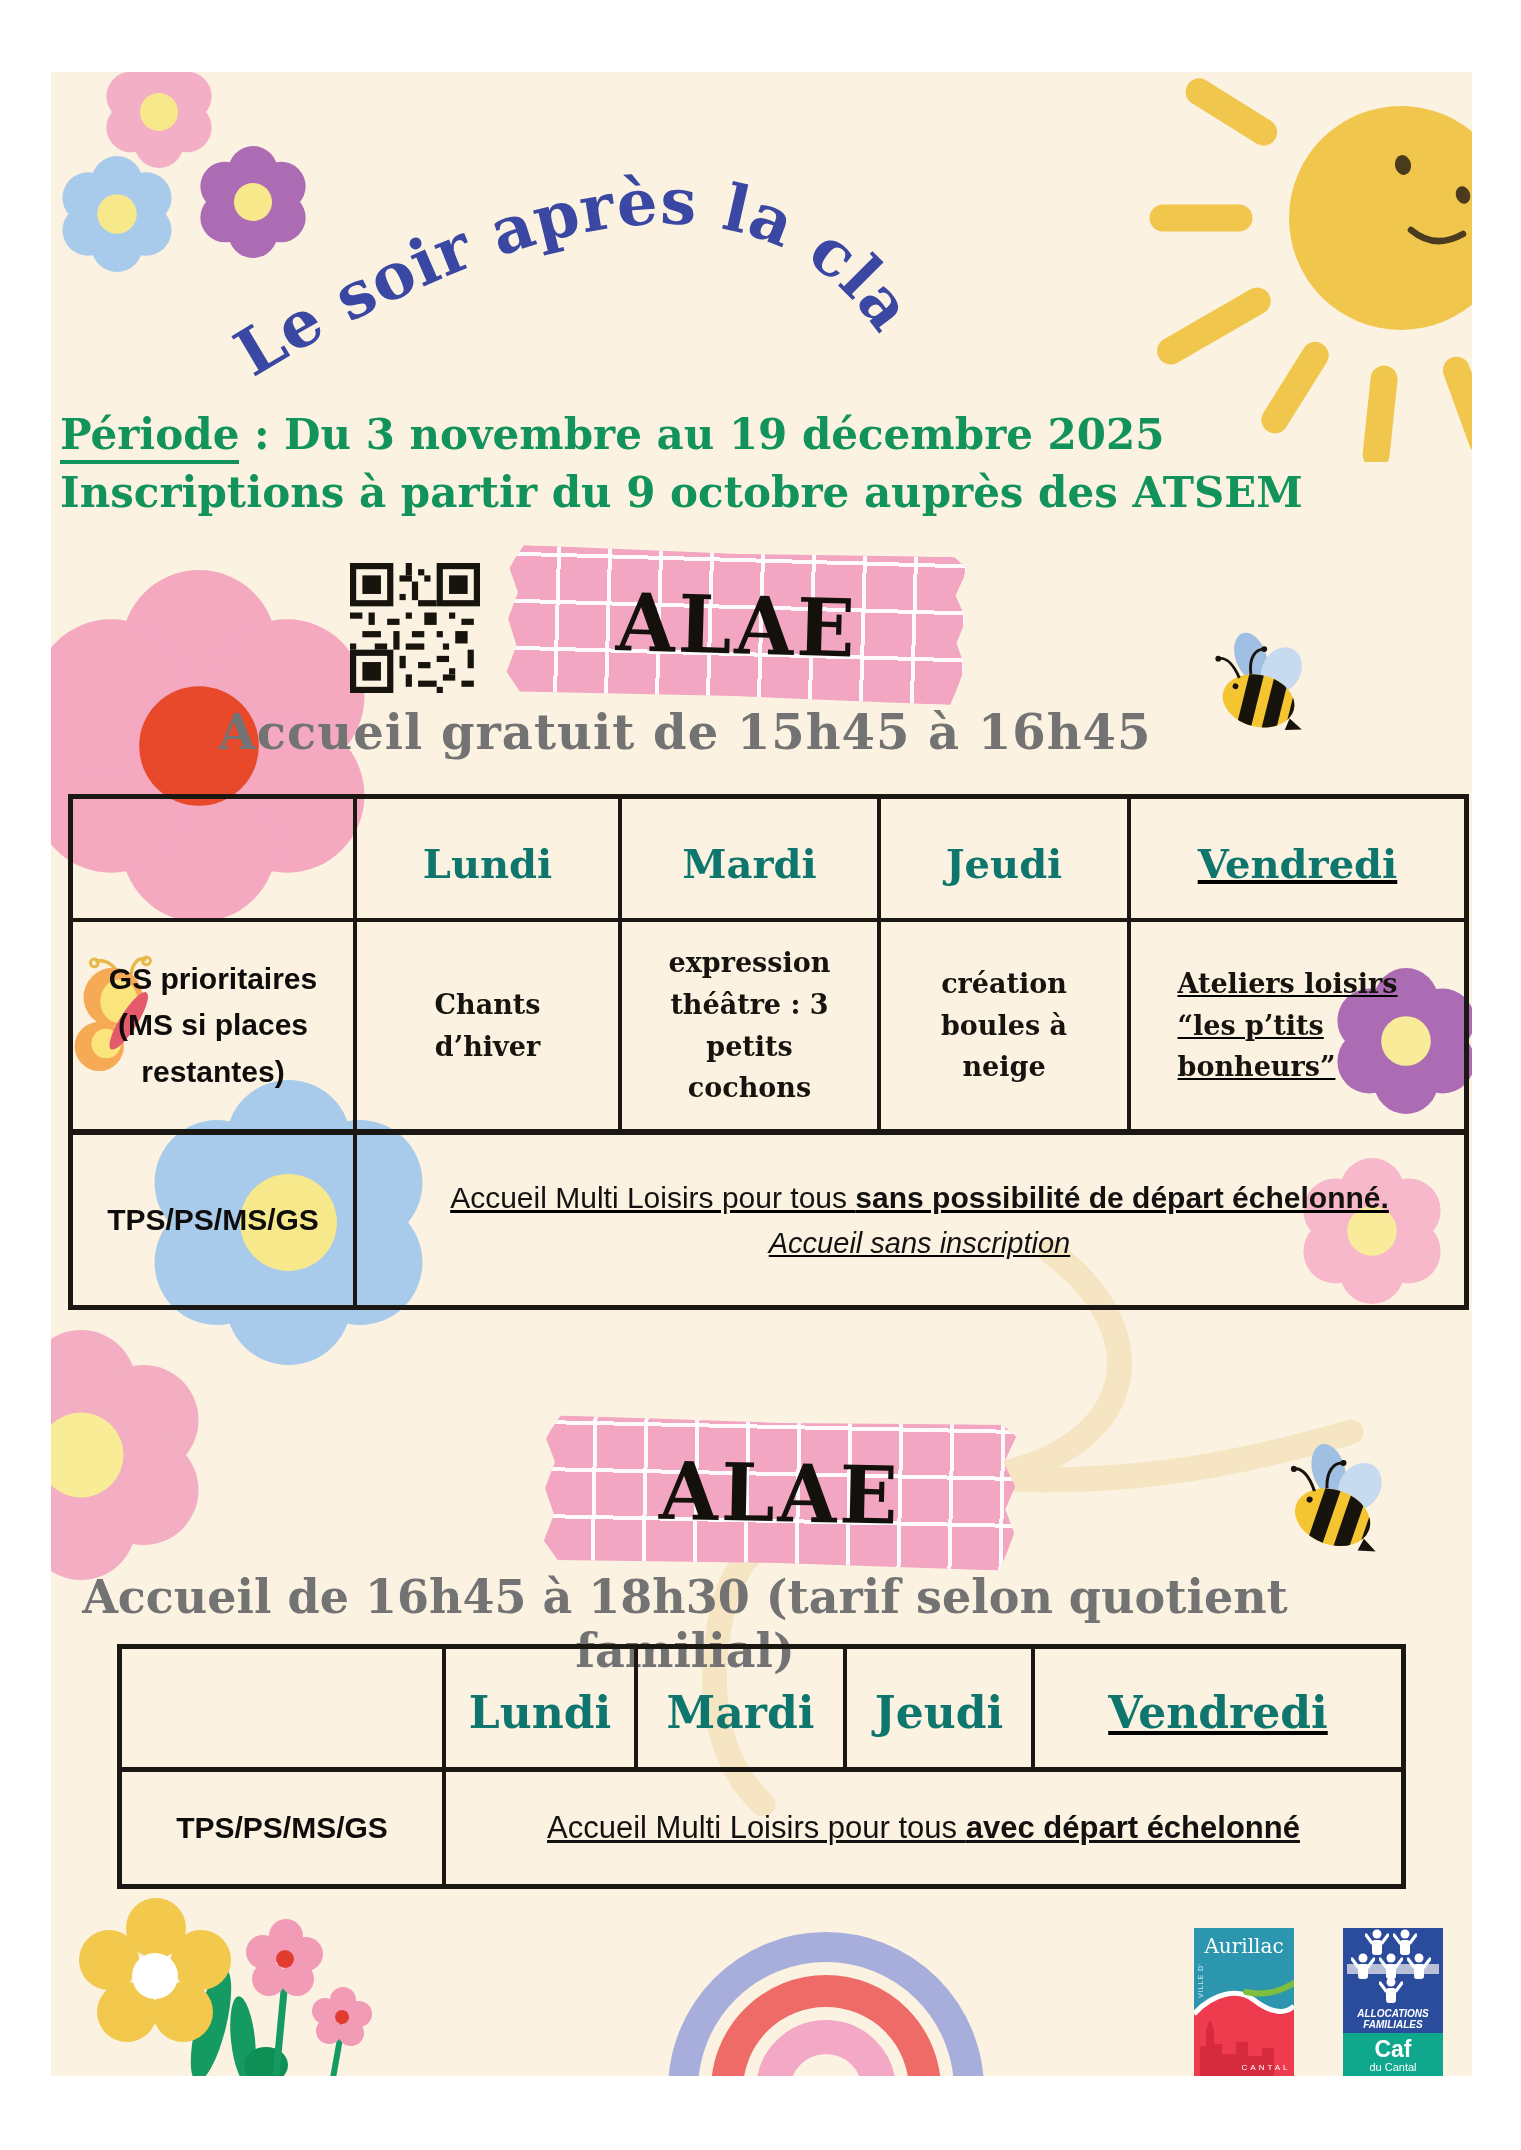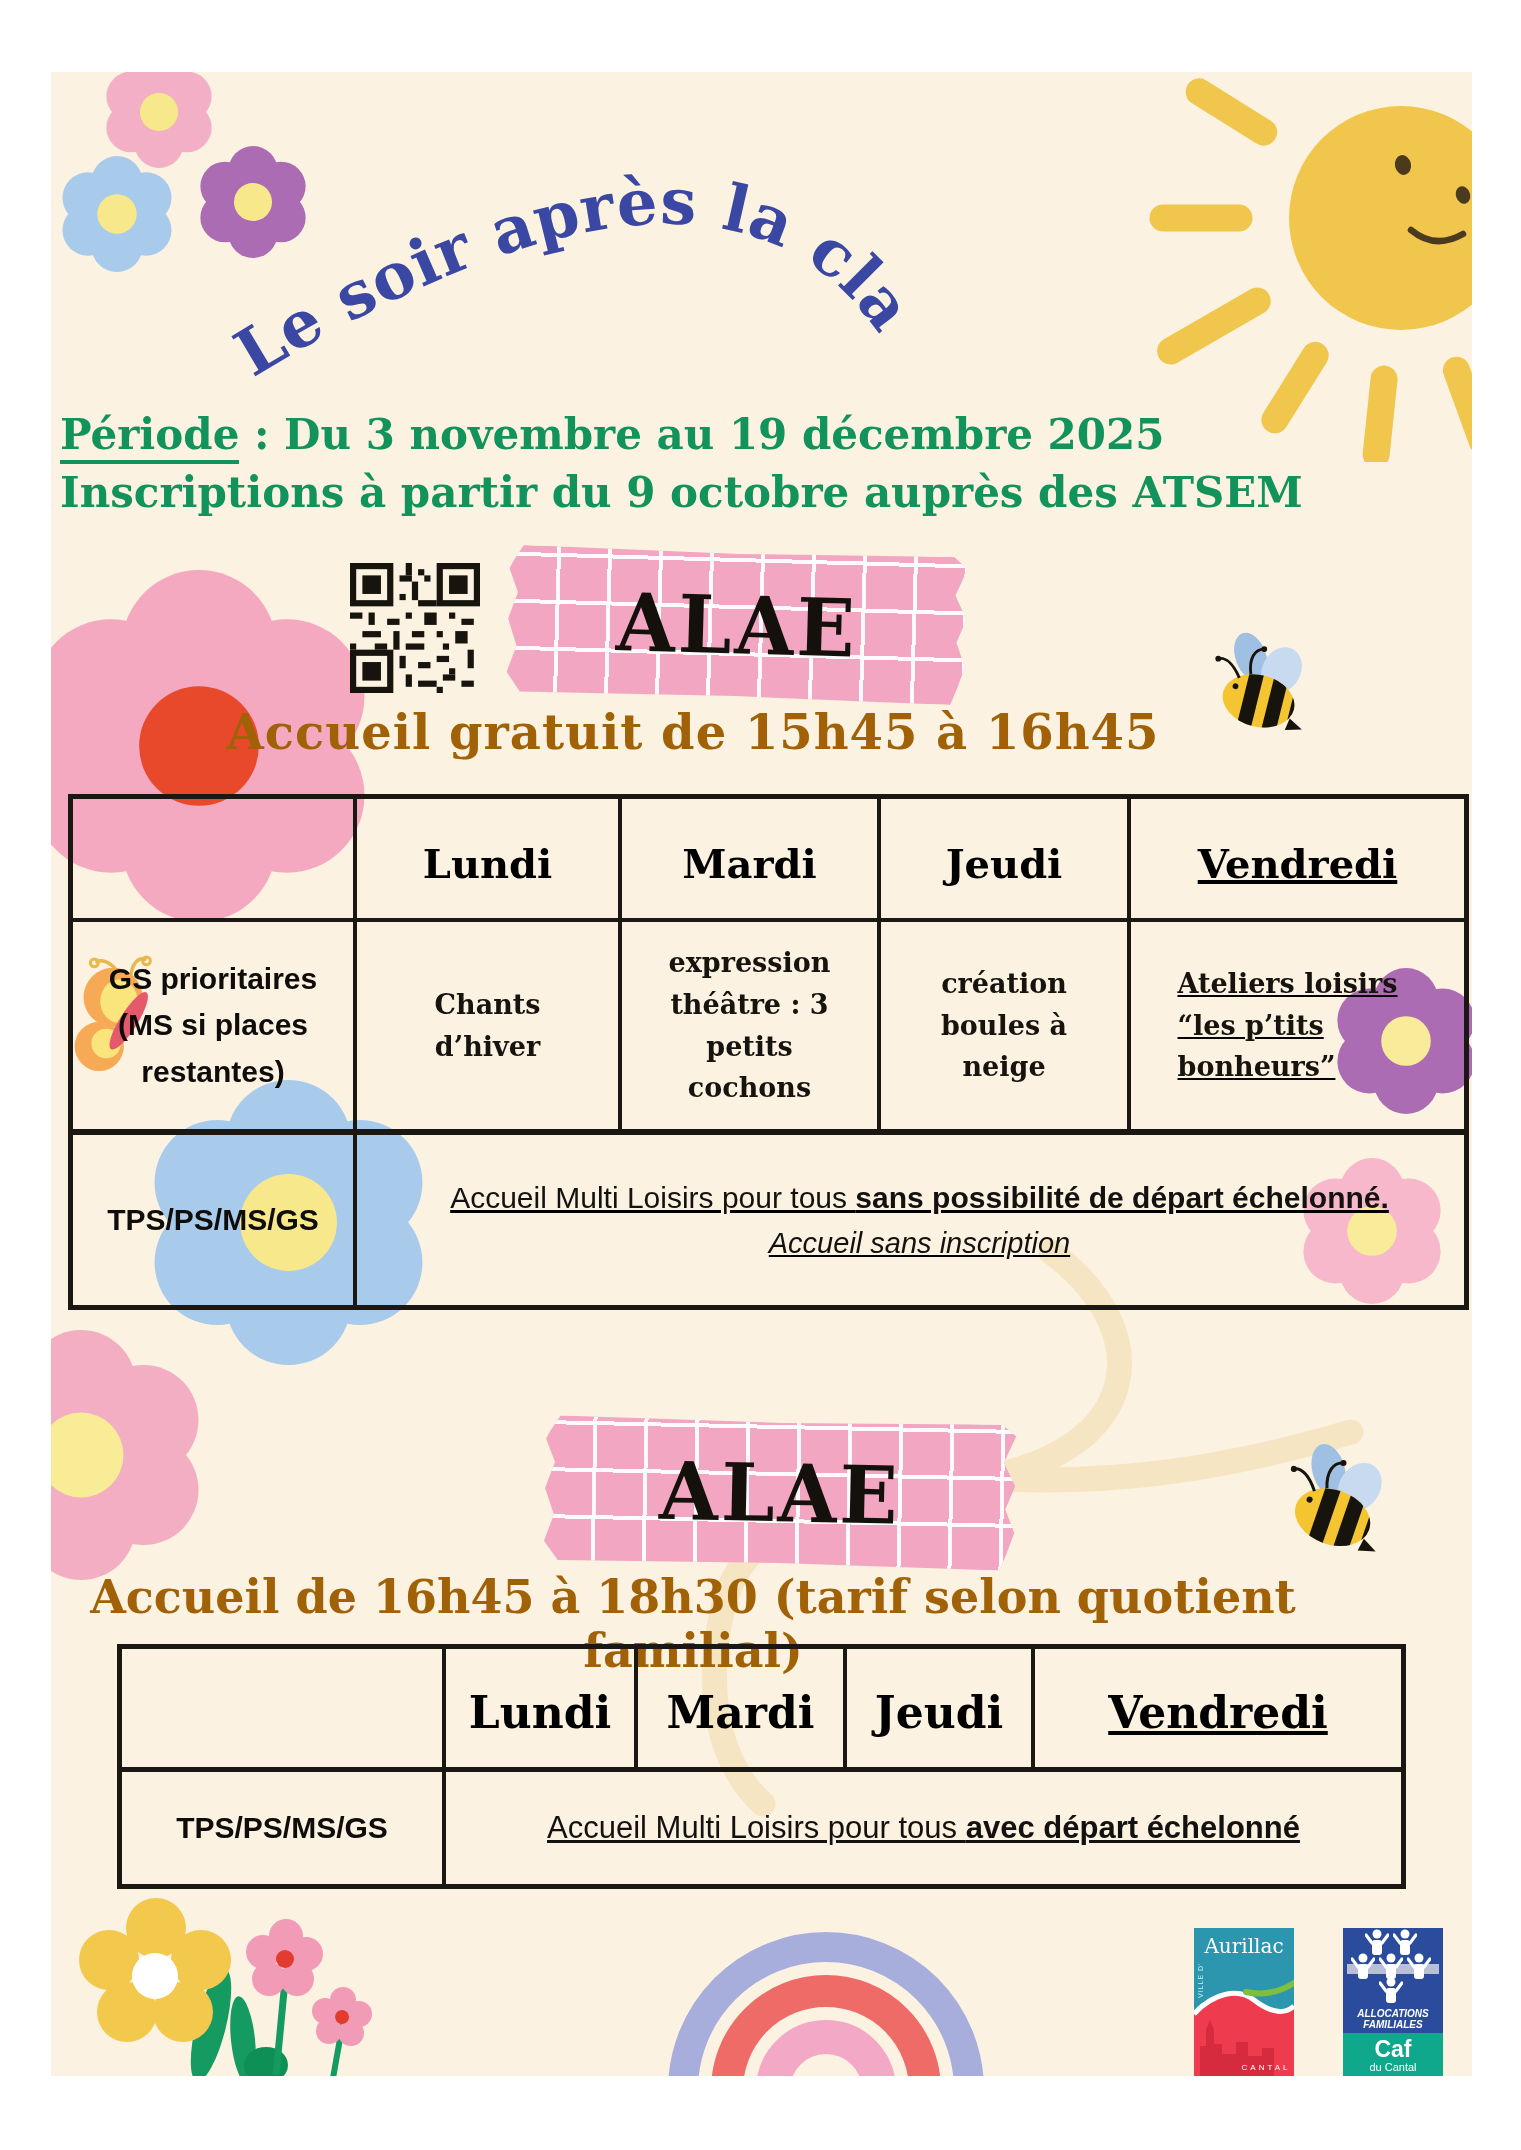--- a/index.html
+++ b/index.html
@@ -28,36 +28,36 @@
         background-image:
           repeating-linear-gradient(90deg,rgba(255,255,255,0) 0 47px,rgba(255,255,255,.95) 47px 51px),
           repeating-linear-gradient(0deg,rgba(255,255,255,0) 0 43px,rgba(255,255,255,.95) 43px 47px);
         clip-path:polygon(1% 10%,3% 0%,50% 2%,97% 0%,100% 8%,97.5% 26%,100% 42%,98% 58%,100% 74%,98.5% 88%,97% 100%,50% 98%,3% 99%,0% 86%,2% 68%,0% 50%,2% 32%,0% 16%);
         display:flex;align-items:center;justify-content:center;z-index:2;}
   .tape .lbl{font:700 76px "DejaVu Serif",serif;color:#14110C;letter-spacing:3px;
              transform:scaleY(1.05);}
   #tape1{left:457px;top:479px;width:458px;height:148px;transform:rotate(1.6deg);}
   #tape2{left:494px;top:1348px;width:470px;height:146px;transform:rotate(1.2deg);}
   
-  .heading{left:8px;width:1268px;text-align:center;color:#a16207;z-index:2;}
+  .heading{left:0;width:1268px;text-align:center;color:#737373;z-index:2;}
   #heading1{top:632px;font:700 48px "DejaVu Serif",serif;letter-spacing:1px;}
   #heading2{top:1498px;font:700 46px "DejaVu Serif",serif;}
   
   .sched{display:grid;z-index:2;}
   .sched .c{box-sizing:border-box;border-right:4px solid #1B1814;border-bottom:4px solid #1B1814;
             display:flex;align-items:center;justify-content:center;text-align:center;}
   .sched .lastcol{border-right:none;text-decoration:underline;}
   .sched .lastrow{border-bottom:none;}
   #table1{left:17px;top:722px;grid-template-columns:284px 265px 259px 250px 333px;
           grid-template-rows:123px 213px 170px;border:5px solid #1B1814;}
   #table1 .r1{border-bottom:6px solid #1B1814;}
   #table2{left:66px;top:1572px;grid-template-columns:324px 192px 209px 188px 366px;
           grid-template-rows:123px 112px;border:5px solid #1B1814;}
   #table2 .hdr{border-bottom:5px solid #1B1814;}
-  .day{font:700 40px "DejaVu Serif",serif;color:#000000;margin-top:9px;}
+  .day{font:700 40px "DejaVu Serif",serif;color:#0f766e;margin-top:9px;}
   #table2 .day{font-size:44px;}
   .act{font:700 27px "DejaVu Serif",serif;color:#17140F;line-height:1.55;max-width:175px;}
   .act.wide{max-width:240px;text-align:left;}
   .grouplbl{font:700 30px "Liberation Sans",sans-serif;color:#0F0D0B;line-height:1.55;max-width:250px;}
   .mergecell{flex-direction:column;align-items:flex-start;justify-content:center;
              row-gap:12px;padding-left:18px;text-align:left;}
   .mline{font:400 30px "Liberation Sans",sans-serif;color:#141210;}
   .mline b{font-weight:700;}
   .mnote{font:italic 400 29px "Liberation Sans",sans-serif;color:#141210;}
   #table2 .mergecell2{font:400 31px "Liberation Sans",sans-serif;color:#141210;}

